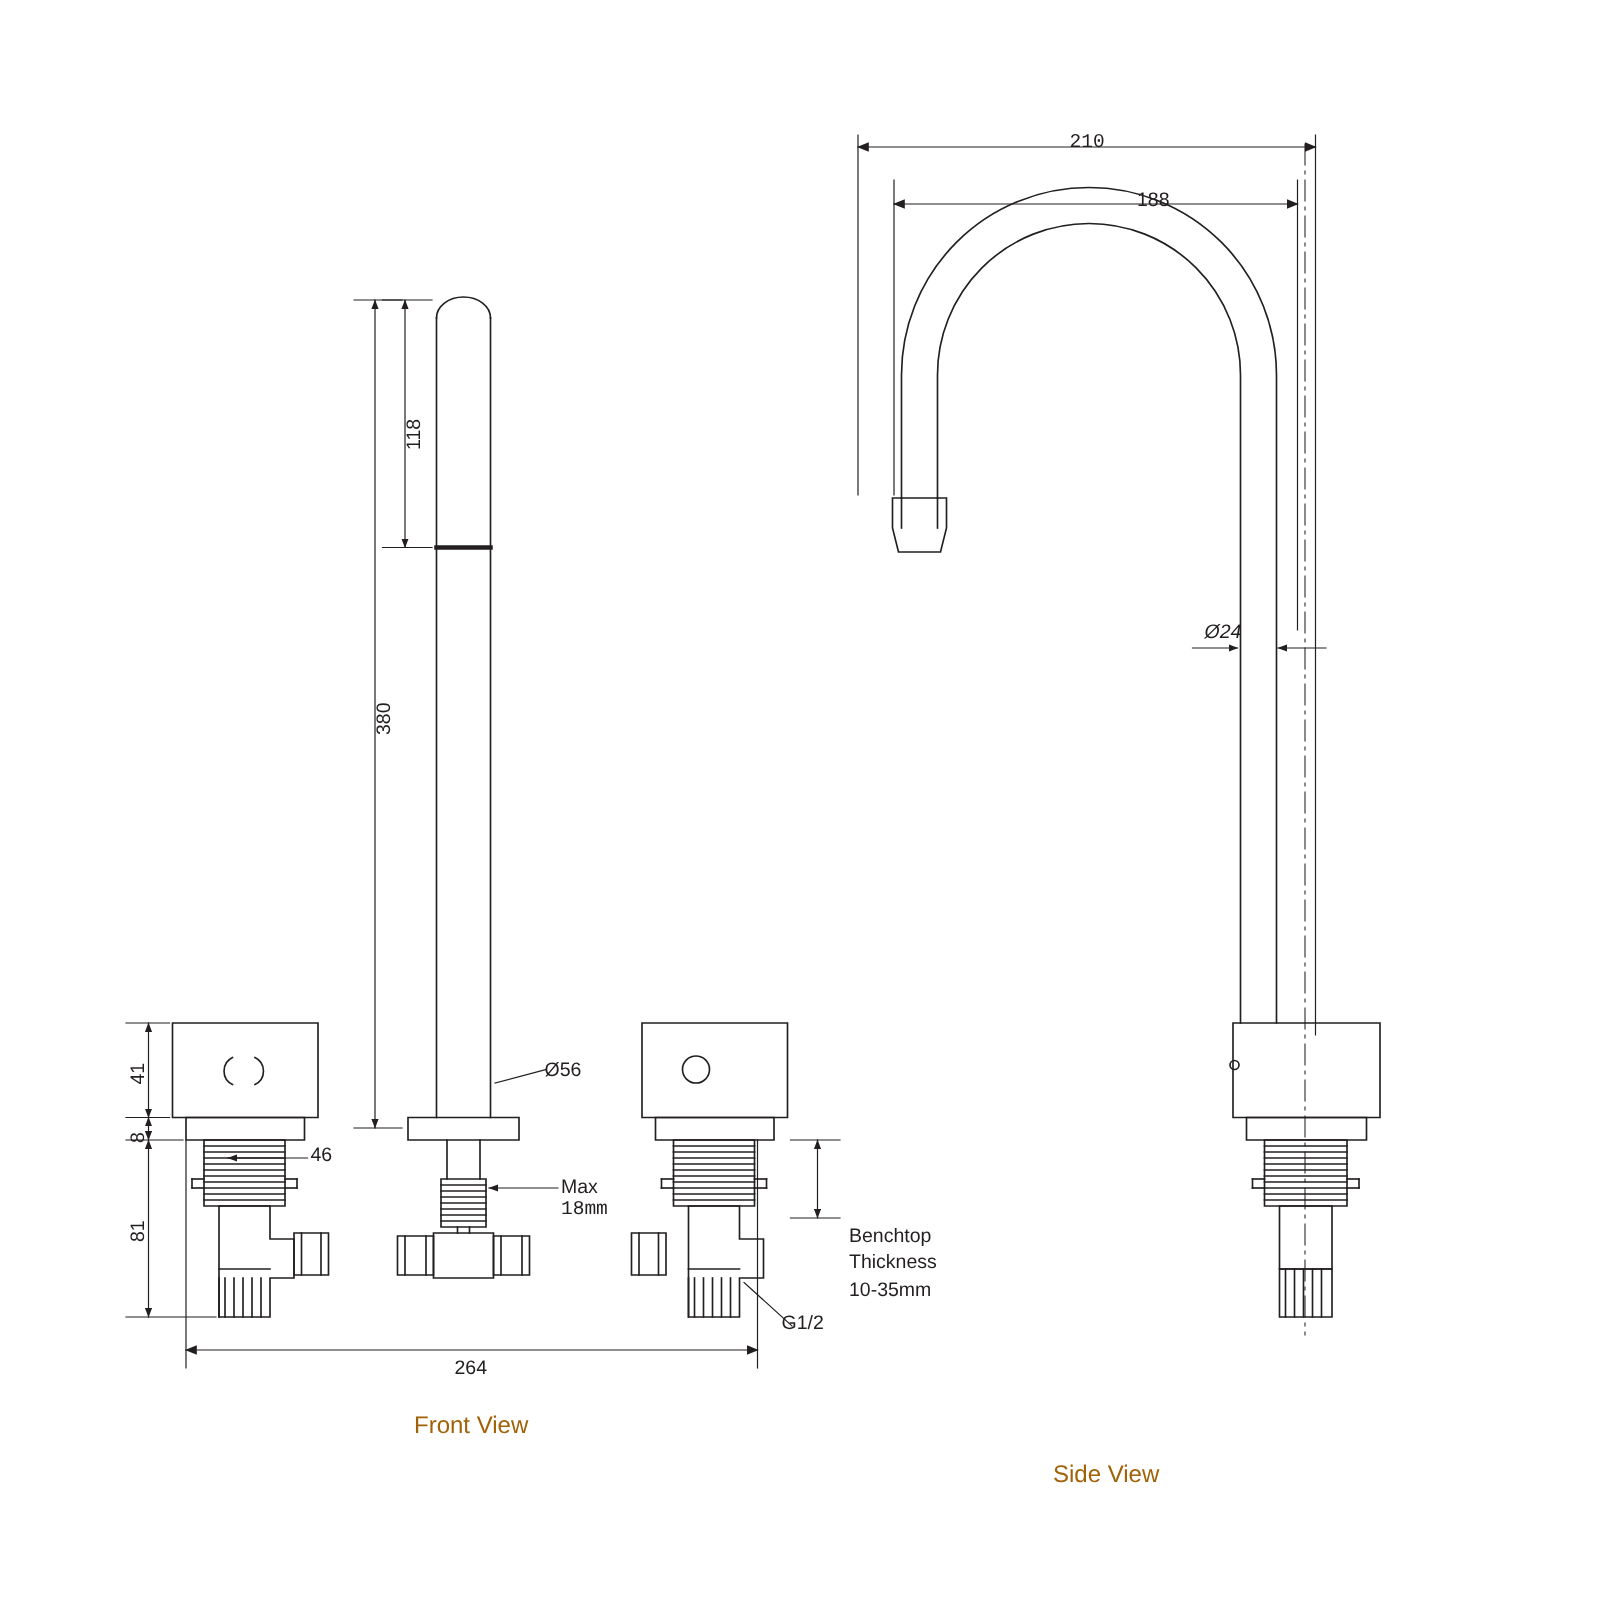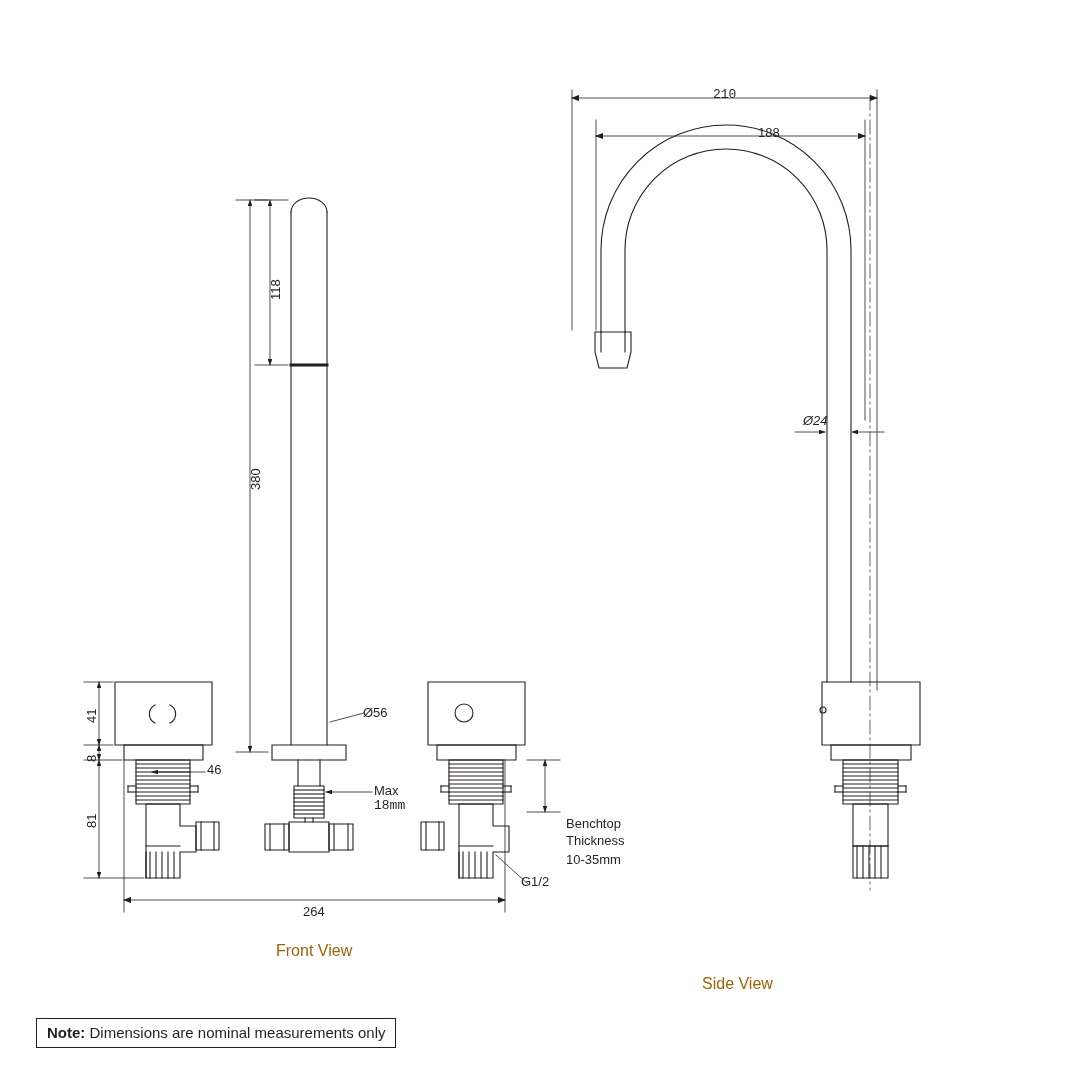--- a/index.html
+++ b/index.html
@@ -307,17 +307,14 @@
   <div class="dimtext" style="left:521px; top:874px;">G1/2</div>
   <div class="dimtext" style="left:303px; top:890px;margin-top:14px;">264</div>
 
   <div class="dimtext" style="left:713px; top:87px;font-family:Liberation Mono, monospace;">210</div>
   <div class="dimtext" style="left:758px; top:125px;">188</div>
   <div class="dimtext" style="left:803px; top:413px;font-style:italic;">Ø24</div>
 
   <div class="viewlabel" style="left:276px; top:942px;">Front View</div>
   <div class="viewlabel" style="left:702px; top:942px;margin-top:33px;">Side View</div>
 
-  <div class="noteBox">
-    <b>Note:</b><span> Dimensions are nominal measurements only</span>
-  </div>
 
 </div>
 
 </body></html>

